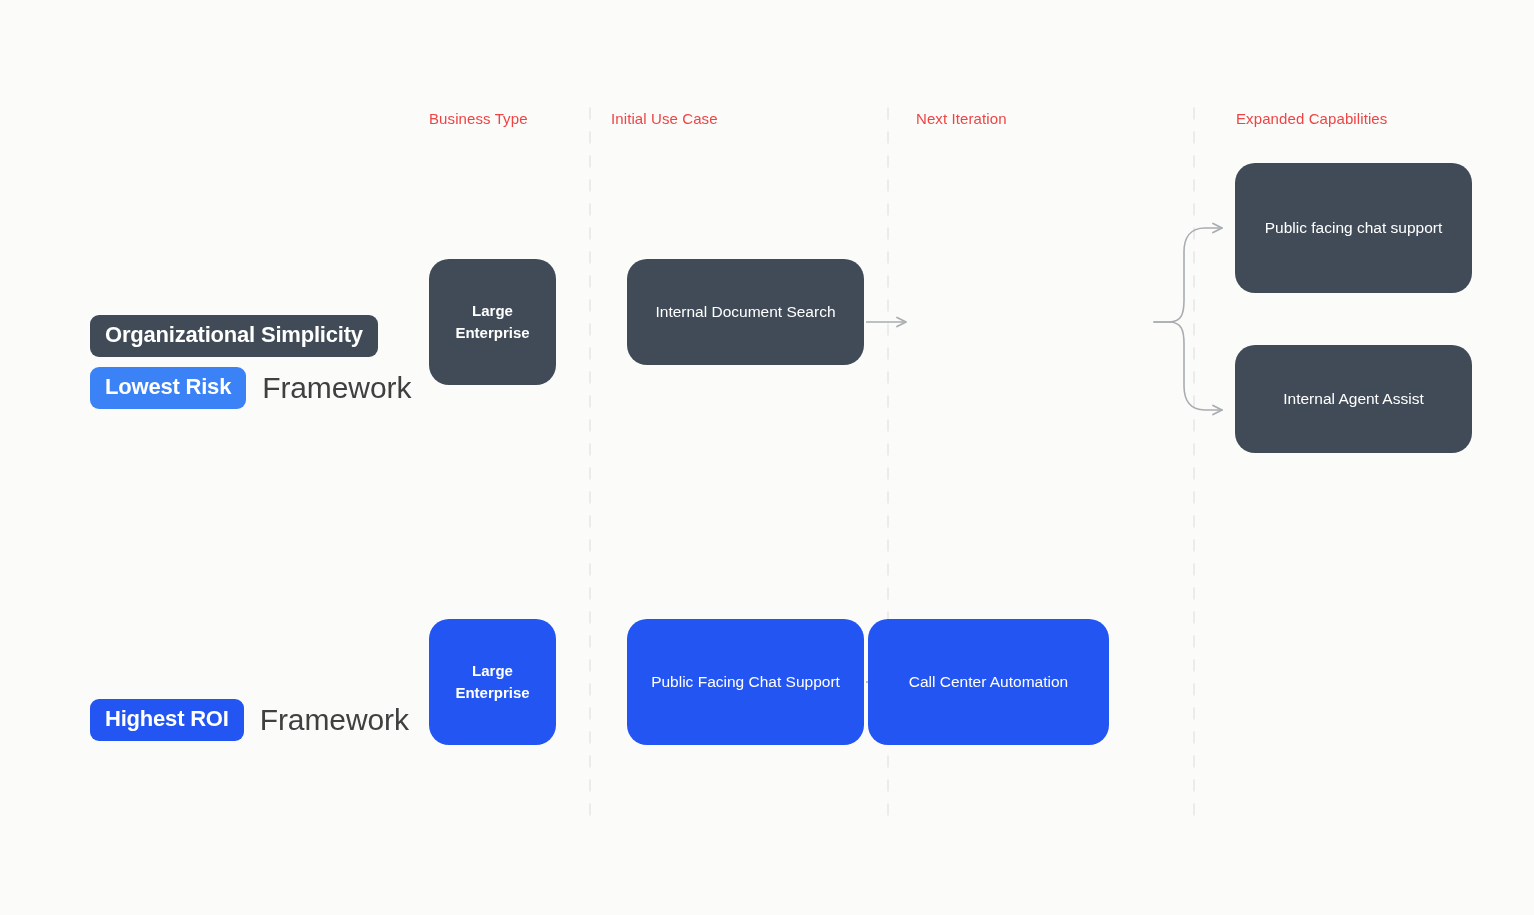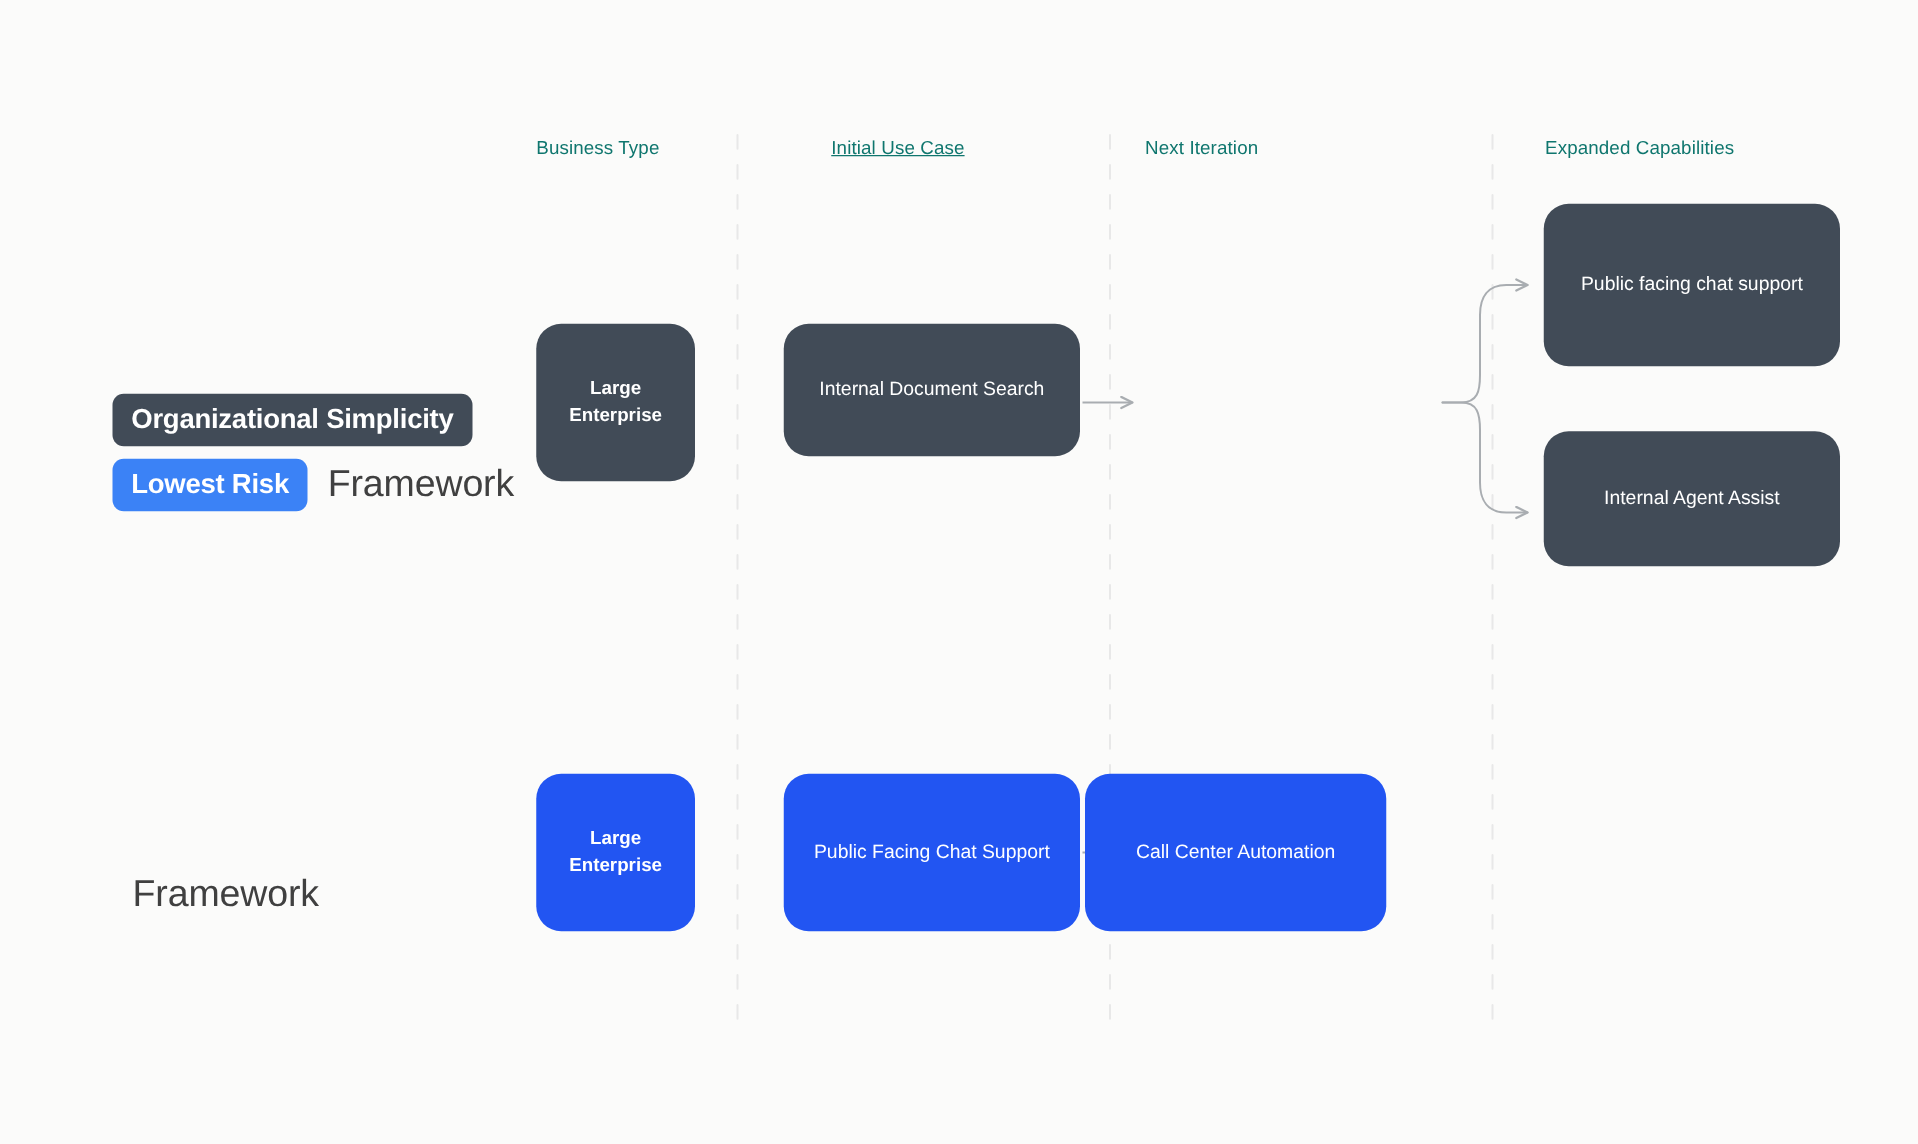--- a/index.html
+++ b/index.html
@@ -27,21 +27,21 @@
     top: 0;
     width: 1534px;
     height: 915px;
     pointer-events: none;
   }
 
   
   .col-header {
     position: absolute;
     font-size: 15px;
-    color: #0f766e;
+    color: #ef4444;
     white-space: nowrap;
     letter-spacing: 0.1px;
   }
 
   
   .node {
     position: absolute;
     display: flex;
     align-items: center;
     justify-content: center;
@@ -113,21 +113,21 @@
     <path d="M 1154 322 L 1169 322 C 1182 322 1184 313 1184 300 L 1184 252
              C 1184 238 1190 228 1205 228 L 1222 228" fill="none" stroke="#a9adb1" stroke-width="1.6" stroke-linecap="round" marker-end="url(#arrowhead)"></path>
 
     <path d="M 1154 322 L 1169 322 C 1182 322 1184 331 1184 344 L 1184 386
              C 1184 400 1190 410 1205 410 L 1222 410" fill="none" stroke="#a9adb1" stroke-width="1.6" stroke-linecap="round" marker-end="url(#arrowhead)"></path>
 
     <line x1="866" y1="682" x2="904" y2="682" stroke="#a9adb1" stroke-width="1.6" marker-end="url(#arrowhead)"></line>
   </svg>
 
   <div class="col-header" style="left:429px; top:110px;">Business Type</div>
-  <div class="col-header" style="left:665px; top:110px;text-decoration:underline;">Initial Use Case</div>
+  <div class="col-header" style="left:611px; top:110px;">Initial Use Case</div>
   <div class="col-header" style="left:916px; top:110px;">Next Iteration</div>
   <div class="col-header" style="left:1236px; top:110px;">Expanded Capabilities</div>
 
   <div class="label-group" style="left:90px; top:279px;">
     <div class="badge-row">
       <span class="badge dark">Organizational Simplicity</span>
     </div>
     <div class="badge-row" style="margin-top:10px;">
       <span class="badge sage">Lowest Risk</span>
       <span class="badge-tail">Framework</span>
@@ -139,20 +139,21 @@
 
   <div class="node dark" style="left:627px; top:259px; width:237px; height:106px;">Internal Document Search</div>
 
 
   <div class="node dark" style="left:1235px; top:163px; width:237px; height:130px;">Public facing chat support</div>
 
   <div class="node dark" style="left:1235px; top:345px; width:237px; height:108px;">Internal Agent Assist</div>
 
   <div class="label-group" style="left:90px; top:663px;">
     <div class="badge-row">
+      <span class="badge blue">Highest ROI</span>
       <span class="badge-tail">Framework</span>
     </div>
   </div>
 
   <div class="node blue bold" style="left:429px; top:619px; width:127px; height:126px; white-space:pre-line;">Large
 Enterprise</div>
 
   <div class="node blue" style="left:627px; top:619px; width:237px; height:126px;">Public Facing Chat Support</div>
 
   <div class="node blue" style="left:868px; top:619px; width:241px; height:126px;">Call Center Automation</div>

